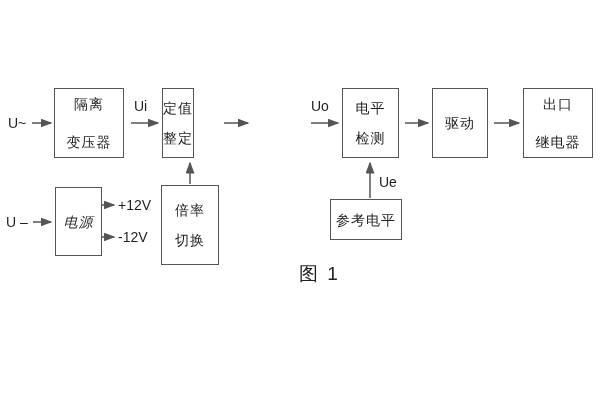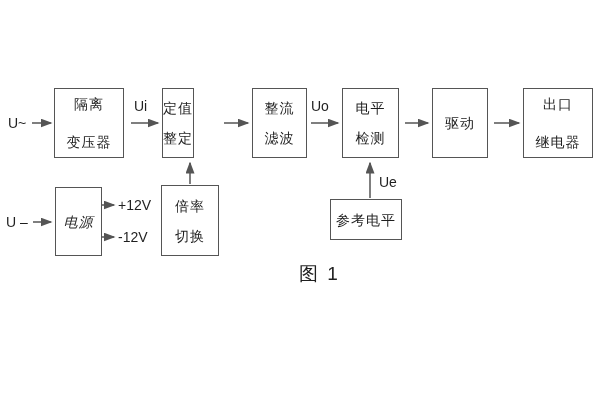--- a/index.html
+++ b/index.html
@@ -69,44 +69,40 @@
   <div class="blk" style="left:54px;top:88px;width:70px;height:70px;justify-content:space-between;">
     <span>隔离</span>
     <span>变压器</span>
   </div>
 
   <div class="blk" style="left:162px;top:88px;width:32px;height:70px;">
     <span>定值</span>
     <span>整定</span>
   </div>
 
-  <div class="blk" style="left:252px;top:88px;width:55px;height:70px;">
-    <span>整流</span>
-    <span>滤波</span>
-  </div>
 
   <div class="blk" style="left:432px;top:88px;width:56px;height:70px;">
     <span>驱动</span>
   </div>
 
   <div class="blk" style="left:342px;top:88px;width:57px;height:70px;">
     <span>电平</span>
     <span>检测</span>
   </div>
 
   <div class="blk" style="left:523px;top:88px;width:70px;height:70px;gap:8px;">
     <span>出口</span>
     <span>继电器</span>
   </div>
 
   <div class="blk" style="left:55px;top:187px;width:47px;height:69px;font-style:italic;">
     <span>电源</span>
   </div>
 
-  <div class="blk" style="left:161px;top:185px;width:58px;height:71px;">
+  <div class="blk" style="left:161px;top:185px;width:58px;height:80px;">
     <span>倍率</span>
     <span>切换</span>
   </div>
 
   <div class="blk" style="left:330px;top:199px;width:72px;height:41px;">
     <span>参考电平</span>
   </div>
 
   <div class="sig" style="left:8px;top:115px;">U~</div>
   <div class="sig" style="left:134px;top:98px;">Ui</div>

